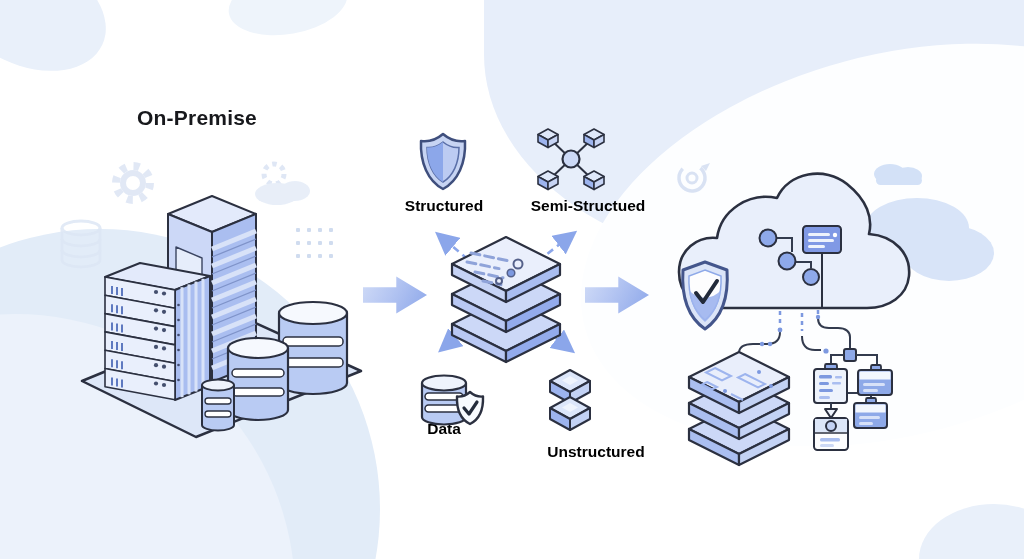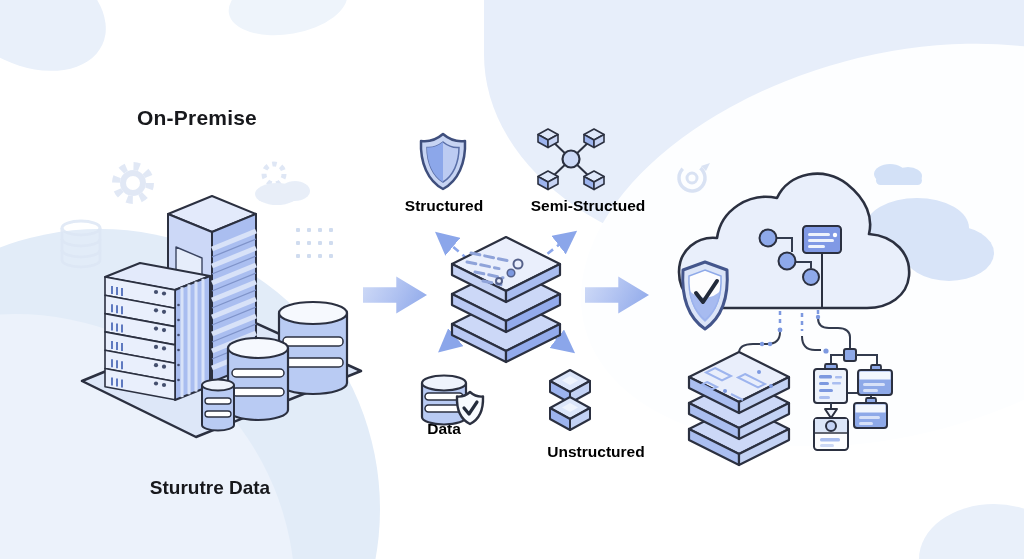--- a/index.html
+++ b/index.html
@@ -70,21 +70,20 @@
     <ellipse cx="22" cy="16" rx="16" ry="10" fill="#ccddf6"></ellipse>
     <ellipse cx="40" cy="18" rx="14" ry="9" fill="#ccddf6"></ellipse>
     <rect x="8" y="18" width="46" height="9" rx="4.5" fill="#ccddf6"></rect>
   </svg>
   <svg class="abs layer" style="left:914px;top:207px;opacity:.9" width="40" height="18" viewBox="0 0 40 18">
     <rect x="2" y="1" width="34" height="4" rx="2" fill="#c9daf4"></rect>
     <rect x="8" y="10" width="22" height="4" rx="2" fill="#c9daf4"></rect>
   </svg>
 
   <div class="abs layer title" style="left:197px;top:106px;text-align:center;">On-Premise</div>
-  <div class="abs layer caption" style="left:210px;top:477px;">Sturutre Data</div>
   <div class="abs layer mid-label" style="left:444px;top:197px;">Structured</div>
   <div class="abs layer mid-label" style="left:588px;top:197px;">Semi-Structued</div>
   <div class="abs layer mid-label" style="left:444px;top:420px;text-align:center;">Data</div>
   <div class="abs layer mid-label" style="left:596px;top:431px;margin-top:12px;">Unstructured</div>
 
   <svg class="abs layer" style="left:68px;top:185px;" width="300" height="265" viewBox="0 0 300 265">
     <path d="M14,196 L128,252 L293,186 L172,131 Z" fill="#dde7f8" stroke="#2b3040" stroke-width="2.5" stroke-linejoin="round"></path>
 
     <g stroke-linejoin="round">
       <path d="M144,11 L188,29 L144,47 L100,29 Z" fill="#e3eafb" stroke="#2b3040" stroke-width="2"></path>

